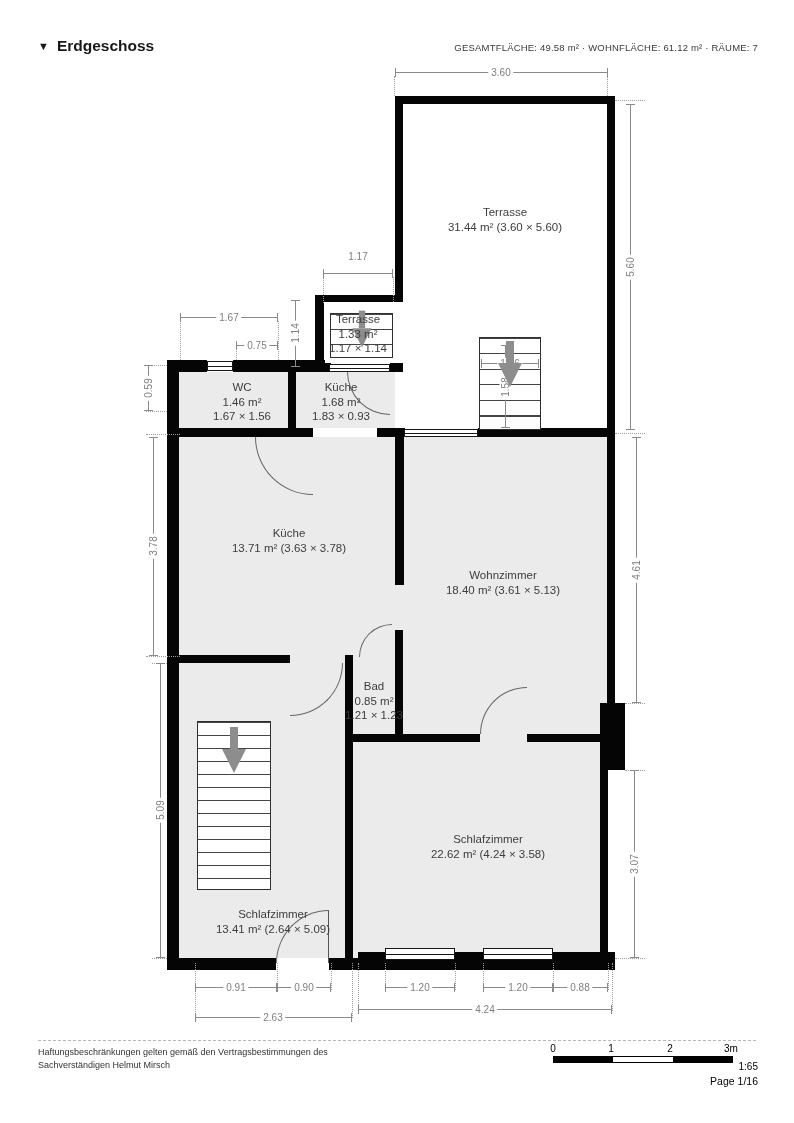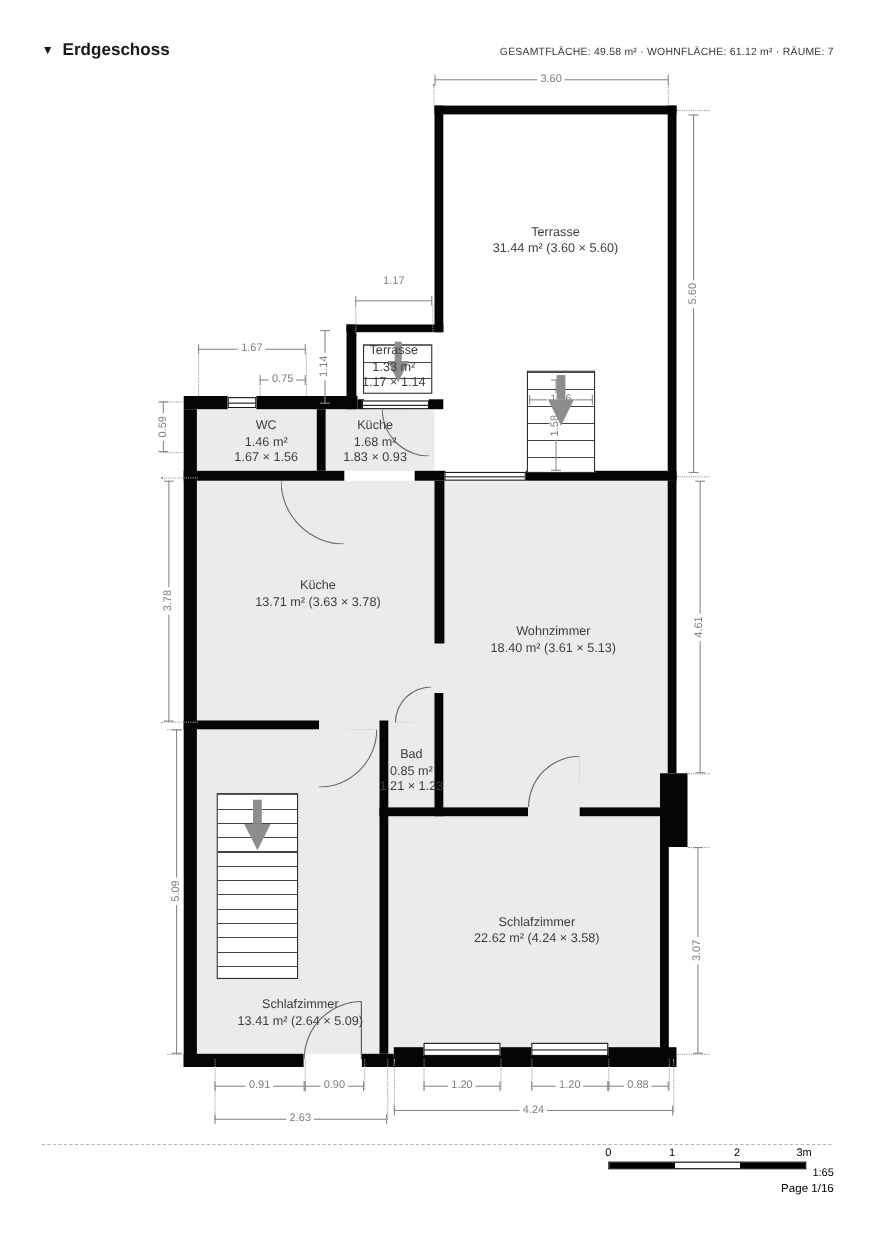--- a/index.html
+++ b/index.html
@@ -227,20 +227,24 @@
   <div class="room" style="left:488px;top:846px">
     <div>Schlafzimmer</div>
     <div>22.62 m² (4.24 × 3.58)</div>
   </div>
   <div class="room" style="left:273px;top:921px">
     <div>Schlafzimmer</div>
     <div>13.41 m² (2.64 × 5.09)</div>
   </div>
 
   <div class="dashline"></div>
+  <div class="disc">
+    <div>Haftungsbeschränkungen gelten gemäß den Vertragsbestimmungen des</div>
+    <div>Sachverständigen Helmut Mirsch</div>
+  </div>
   <span class="sb-num" style="left:553px">0</span>
   <span class="sb-num" style="left:611px">1</span>
   <span class="sb-num" style="left:670px">2</span>
   <span class="sb-num" style="left:731px">3m</span>
   <div class="sb-bar"></div>
   <div class="sb-ratio">1:65</div>
   <div class="sb-page">Page 1/16</div>
 
 </div>
 

